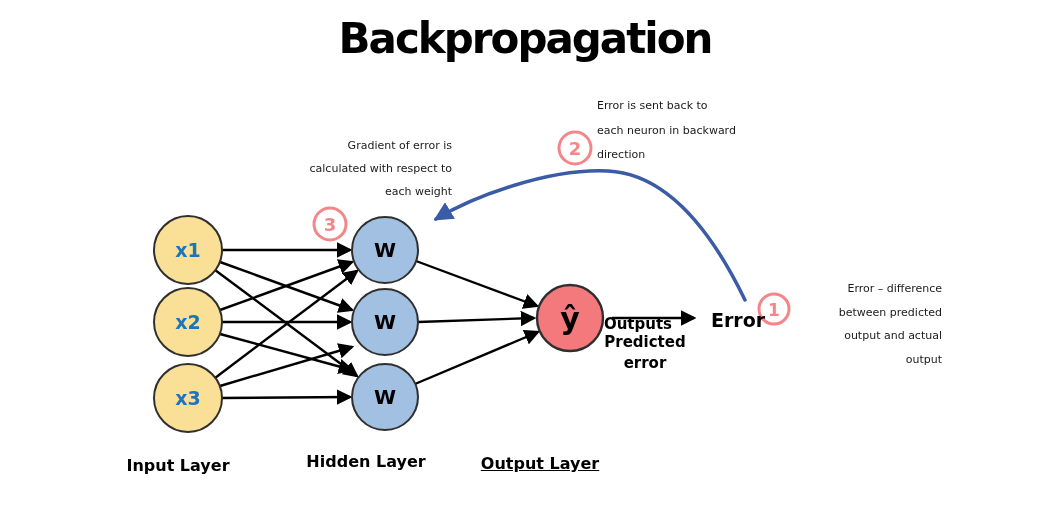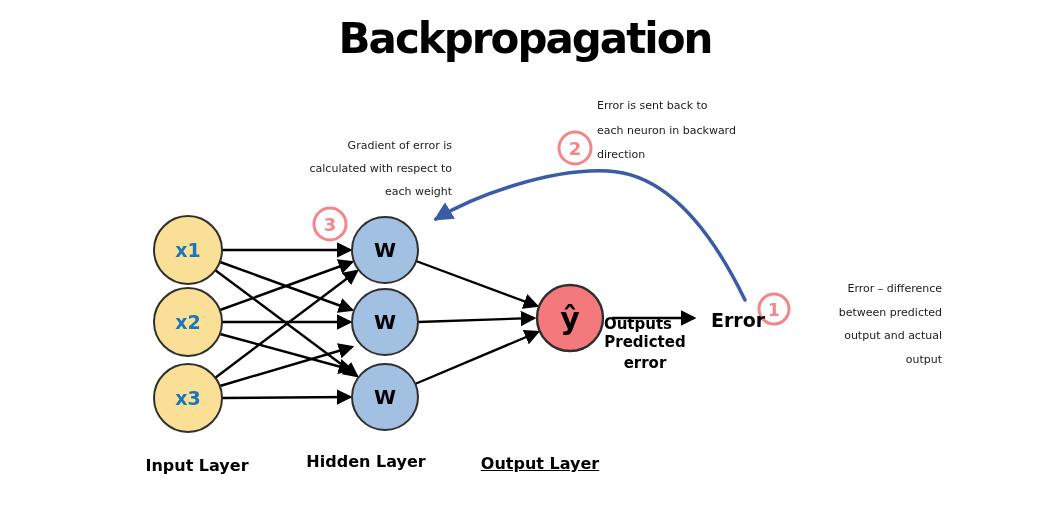--- a/index.html
+++ b/index.html
@@ -122,17 +122,17 @@
     <div>Error – difference</div>
     <div>between predicted</div>
     <div>output and actual</div>
     <div>output</div>
   </div>
 
   <div class="abs flow-label" style="left:598px; top:275px; width:80px; text-align:center;margin-top:40px;">Outputs</div>
   <div class="abs flow-label" style="left:603px; top:332px; width:84px; text-align:center; line-height:21px;">Predicted error</div>
   <div class="abs flow-label" style="left:711px; top:309px; font-size:19px;">Error</div>
 
-  <div class="abs layer-label" style="left:122px; top:456px;">Input Layer</div>
+  <div class="abs layer-label" style="left:103px; top:456px;">Input Layer</div>
   <div class="abs layer-label" style="left:291px; top:452px;">Hidden Layer</div>
   <div class="abs layer-label" style="left:465px; top:454px;text-decoration:underline;">Output Layer</div>
 
 </div>
 
 </body></html>

